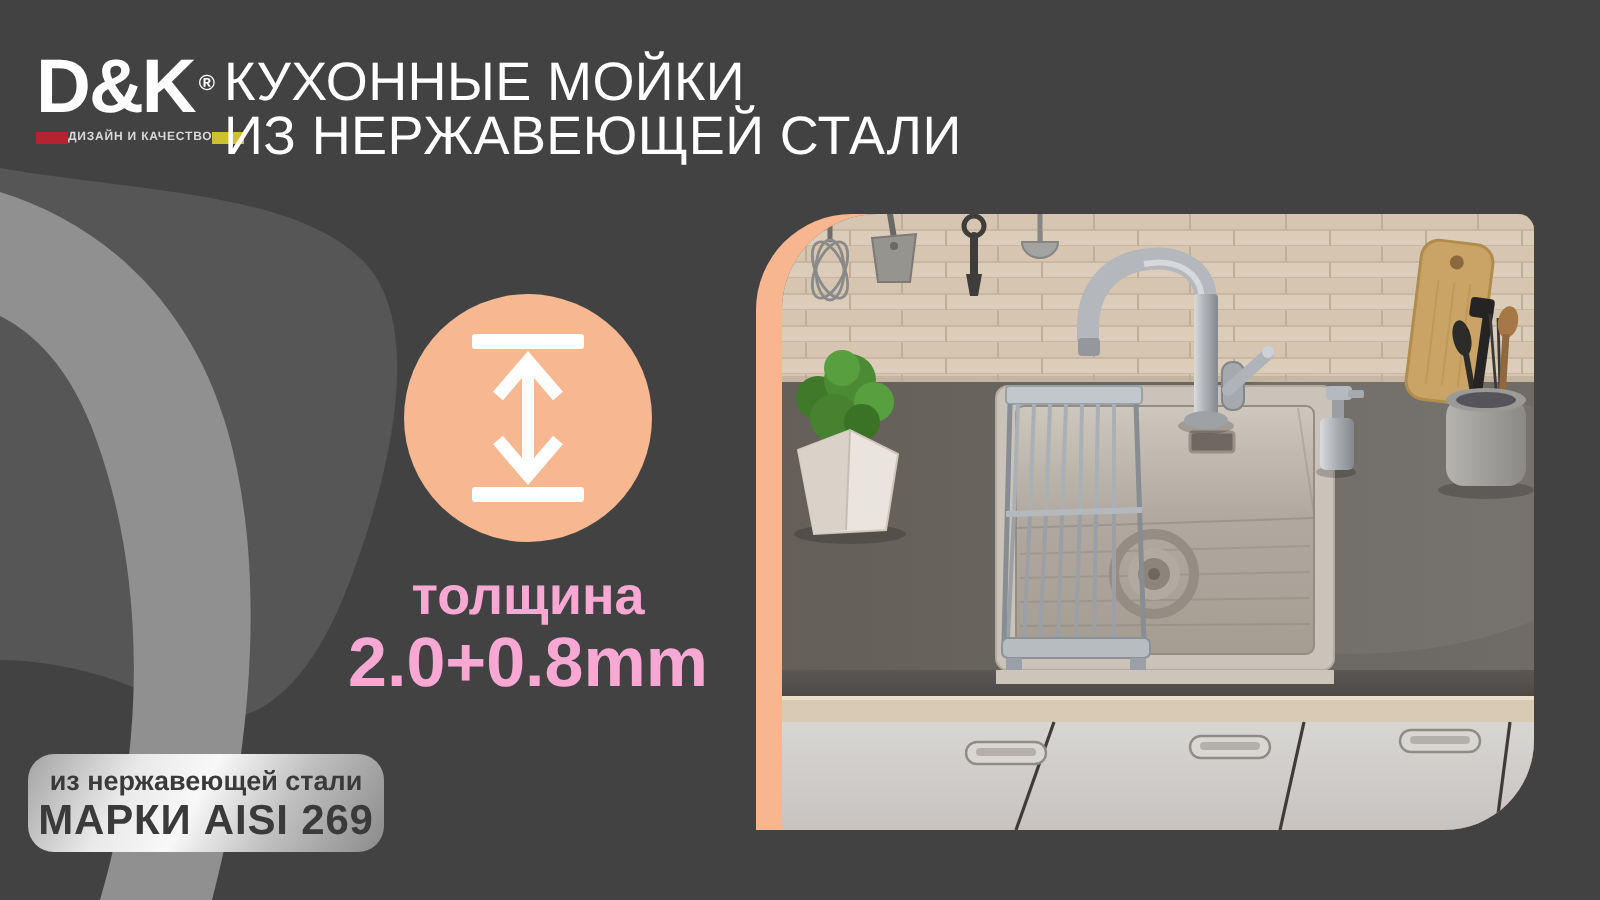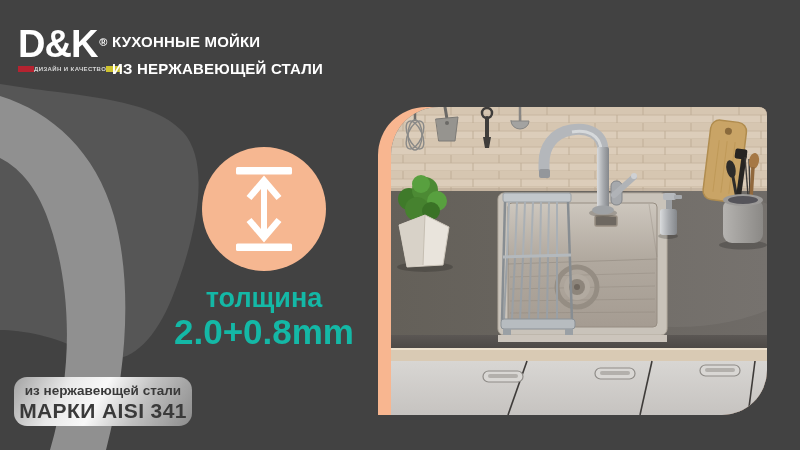--- a/index.html
+++ b/index.html
@@ -13,27 +13,27 @@
   
   .logo{position:absolute;left:18px;top:24px;width:92px;color:#fff;}
   .logo-main{font-size:38px;font-weight:700;letter-spacing:-1px;line-height:40px;position:relative;}
   .logo-reg{font-size:11px;font-weight:700;position:absolute;top:-2px;margin-left:2px;}
   .logo-tagrow{display:flex;align-items:center;margin-top:2px;width:92px;}
   .tag-bar{height:6px;flex:0 0 16px;}
   .tag-bar.red{background:#b52330;}
   .tag-bar.yellow{background:#cdc22e;}
   .logo-tagline{flex:1;text-align:center;font-size:6px;font-weight:700;color:#d8d8d8;letter-spacing:.4px;white-space:nowrap;}
   
-  .heading{position:absolute;left:112px;top:28px;color:#fff;font-weight:700;font-size:15px;line-height:27px;letter-spacing:.2px;}
+  .heading{position:absolute;left:112px;top:28px;color:#fff;font-weight:400;font-size:27px;line-height:27px;letter-spacing:.2px;}
   
   .feature-circle{
     position:absolute;left:202px;top:147px;width:124px;height:124px;border-radius:50%;
     background:#f6b791;display:flex;align-items:center;justify-content:center;
   }
-  .feature-text{position:absolute;left:144px;top:282px;width:240px;text-align:center;color:#14b8a6;font-weight:700;}
+  .feature-text{position:absolute;left:144px;top:282px;width:240px;text-align:center;color:#f9a8d4;font-weight:700;}
   .feature-label{font-size:27px;line-height:33px;}
   .feature-value{font-size:35px;line-height:34px;}
   
   .grade-badge{
     position:absolute;left:14px;top:377px;width:178px;height:49px;border-radius:13px;
     background:linear-gradient(120deg,#a3a3a3 0%,#e9e9e9 28%,#f8f8f8 47%,#c0c0c0 70%,#8b8b8b 100%);
     color:#3a3a3a;text-align:center;box-sizing:border-box;padding-top:6px;
   }
   .grade-line1{font-size:13.5px;font-weight:700;line-height:16px;}
   .grade-line2{font-size:21px;font-weight:700;letter-spacing:.4px;line-height:24px;}
@@ -83,21 +83,21 @@
       <polyline points="13,53 28,70.5 43,53" fill="none" stroke="#ffffff" stroke-width="6.5"></polyline>
     </svg>
   </div>
   <div class="feature-text">
     <div class="feature-label">толщина</div>
     <div class="feature-value">2.0+0.8mm</div>
   </div>
 
   <div class="grade-badge">
     <div class="grade-line1">из нержавеющей стали</div>
-    <div class="grade-line2">МАРКИ AISI 341</div>
+    <div class="grade-line2">МАРКИ AISI 269</div>
   </div>
 
   <div class="photo-card">
     <div></div>
     <div class="photo-clip">
       <svg width="376" height="308" viewBox="0 0 376 308">
         <defs>
           <pattern id="wood" width="48" height="16" patternUnits="userSpaceOnUse">
             <rect width="48" height="16" fill="#dccdba"></rect>
             <rect y="0" width="48" height="8" fill="#d6c6b1"></rect>

